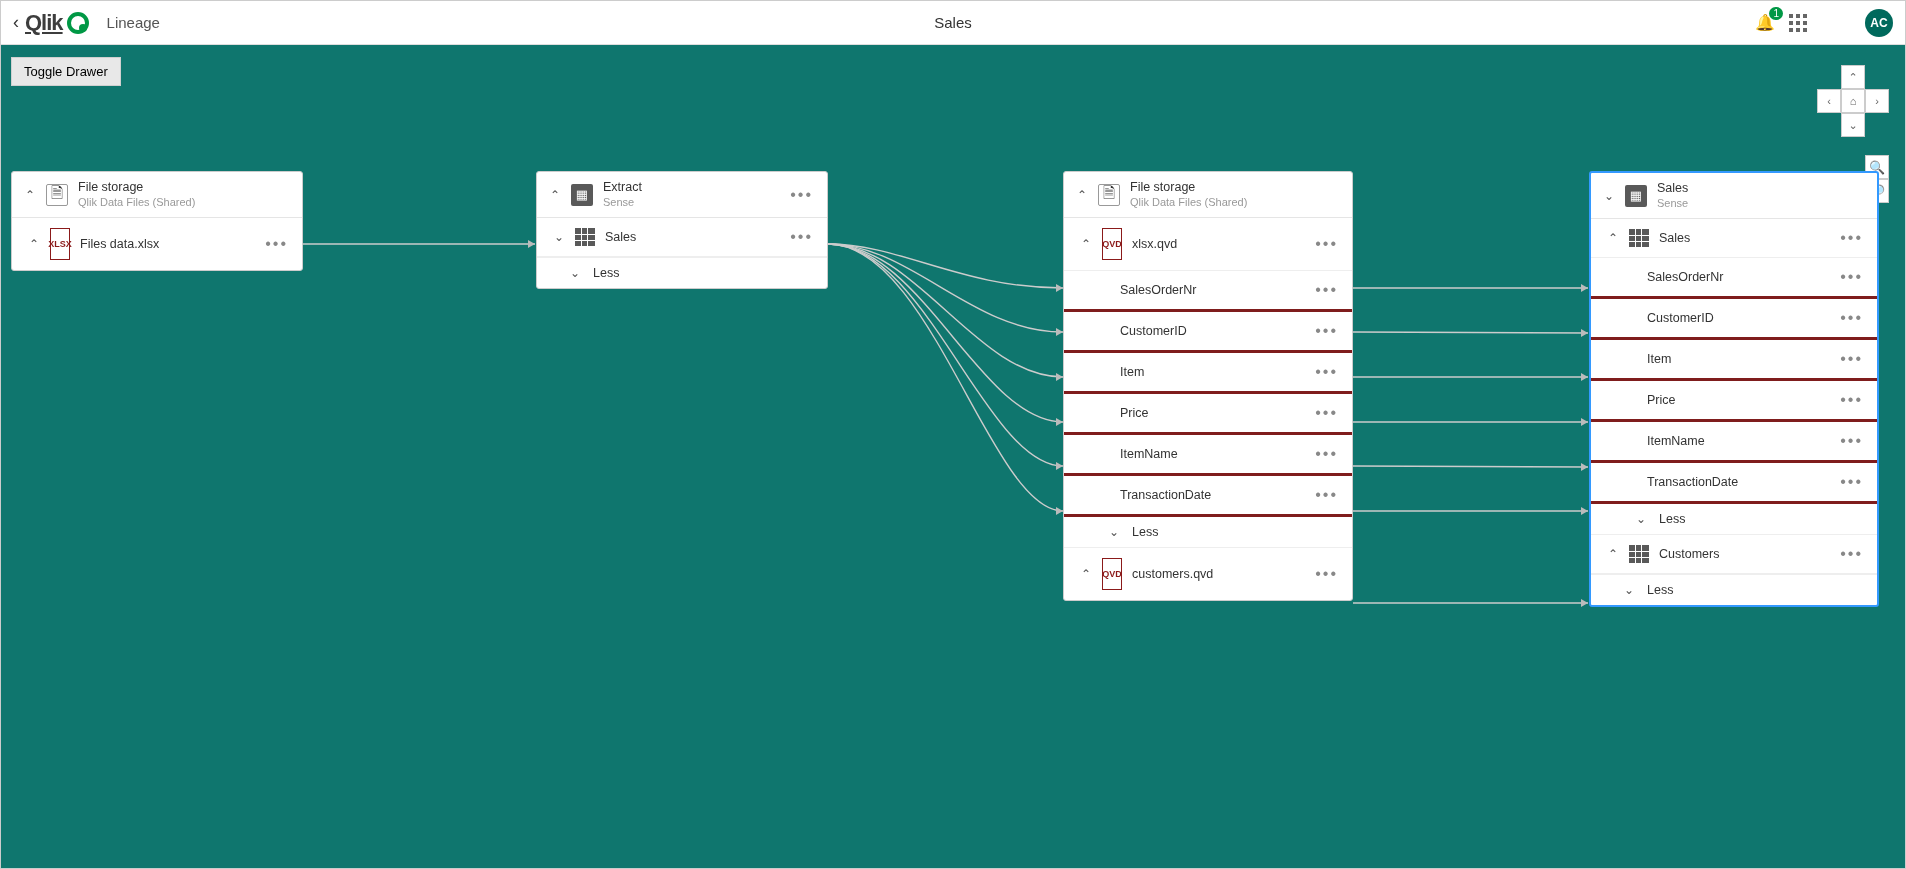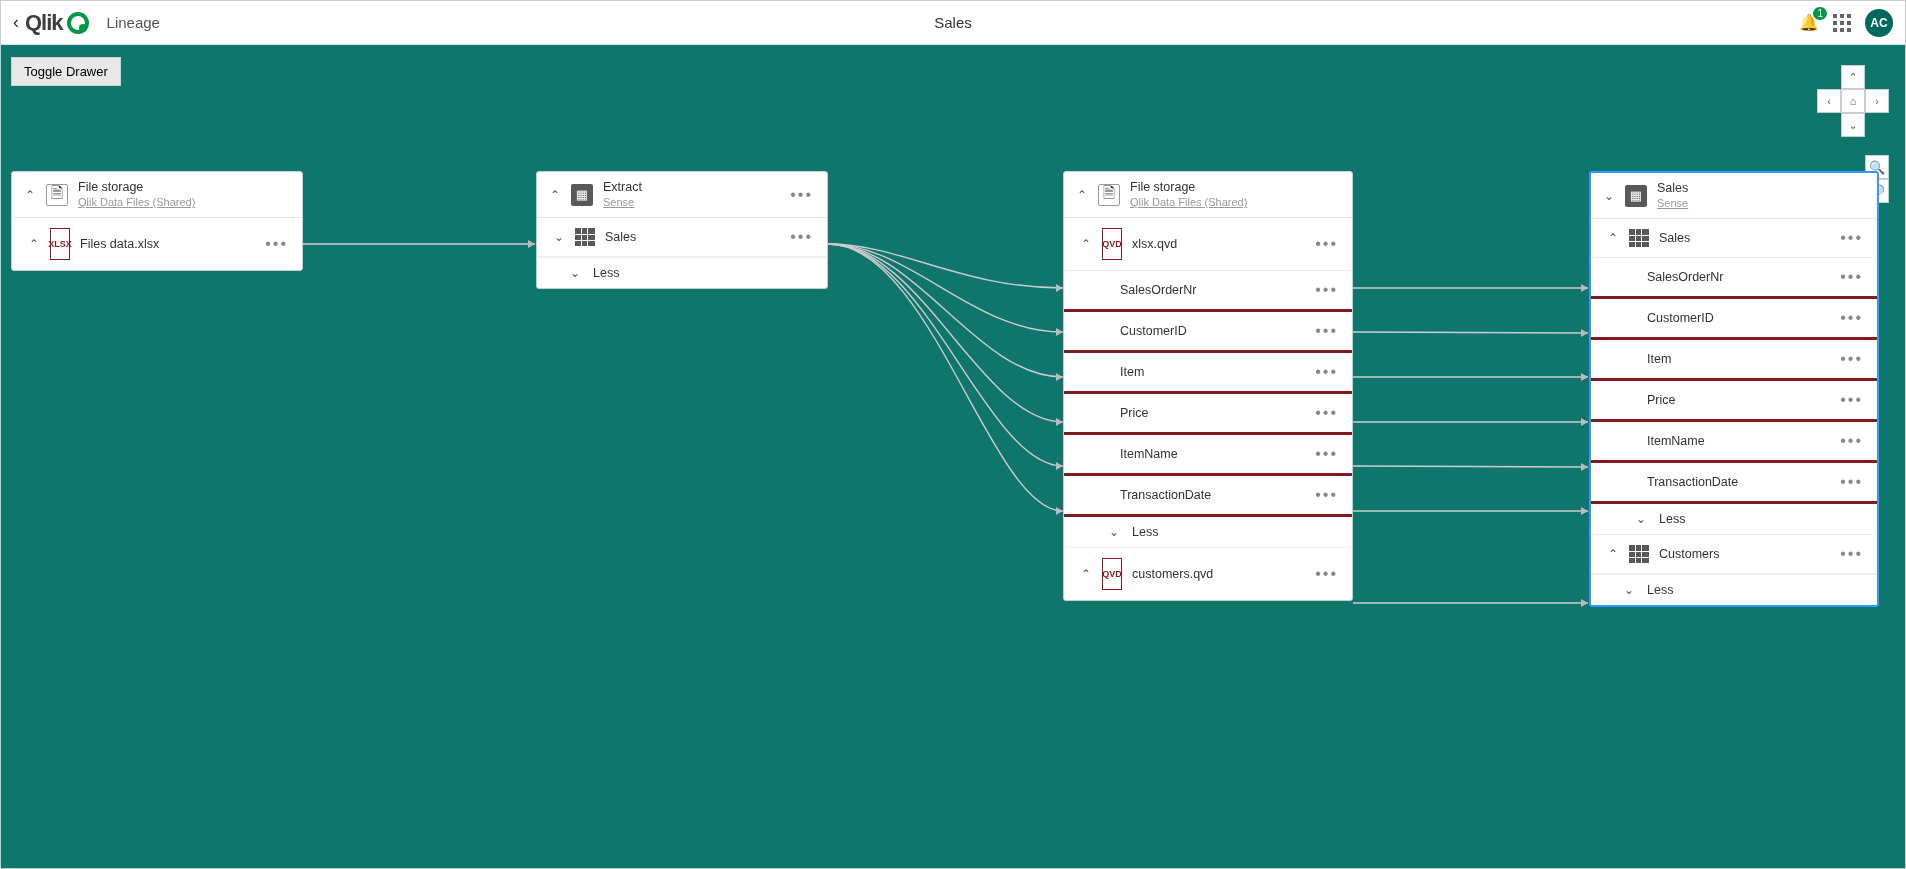--- a/index.html
+++ b/index.html
@@ -2,51 +2,51 @@
 <html><head>
 <meta charset="utf-8">
 <style>
   * { box-sizing: border-box; }
   html, body { margin:0; padding:0; font-family: "Segoe UI", Arial, sans-serif; font-size:13px; color:#333; background:#fff; }
   .frame { border:1px solid #ccc; width:1906px; height:869px; position:relative; background:#fff; overflow:hidden; }
 
   
   .topbar { height:44px; border-bottom:1px solid #ddd; display:flex; align-items:center; padding:0 12px; position:relative; }
   .back { font-size:18px; margin-right:6px; color:#333; cursor:pointer;}
-  .qlik-logo { display:flex; align-items:center; font-weight:700; font-size:22px; letter-spacing:-1px; color:#3d3d3d;}
+  .qlik-logo { display:flex; align-items:center; font-weight:700; font-size:22px; letter-spacing:-1px; color:#3d3d3d;text-decoration:underline;}
   .qlik-q { width:22px; height:22px; border:4px solid #009845; border-radius:50%; margin-left:4px; position:relative; }
   .qlik-q::after { content:""; position:absolute; width:8px; height:8px; background:#009845; border-radius:50%; bottom:-2px; right:-2px;}
   .page-name { margin-left:18px; font-size:15px; color:#555;}
   .center-title { position:absolute; left:50%; transform:translateX(-50%); font-size:15px; color:#333;}
   .topbar-right { margin-left:auto; display:flex; align-items:center; gap:14px;}
   .bell { position:relative; font-size:16px; color:#666; cursor:pointer;}
   .bell .badge { position:absolute; top:-6px; right:-8px; background:#009845; color:#fff; font-size:10px; border-radius:8px; padding:0 4px; line-height:13px;}
   .grid-icon { width:18px; height:18px; display:grid; grid-template-columns:repeat(3,4px); grid-template-rows:repeat(3,4px); gap:3px; cursor:pointer;}
   .grid-icon span{ background:#666;}
-  .avatar { width:28px; height:28px; border-radius:50%; background:#00695c; color:#fff; display:flex; align-items:center; justify-content:center; font-size:12px; font-weight:600; cursor:pointer;}
+  .avatar { width:28px; height:28px; border-radius:50%; background:#00695c; color:#fff; display:flex; align-items:center; justify-content:center; font-size:12px; font-weight:600; cursor:pointer;margin-left:44px;}
 
   
   .canvas { position:absolute; top:44px; left:0; right:0; bottom:0; background:#0f766e; }
   .toggle-drawer { position:absolute; top:12px; left:10px; background:#e8e8e8; border:1px solid #d0d0d0; padding:6px 12px; font-size:13px; cursor:pointer;}
   .nav-cluster { position:absolute; top:20px; right:16px; }
   .nav-cluster .nbtn { width:24px; height:24px; border:1px solid #ccc; background:#fff; display:flex; align-items:center; justify-content:center; font-size:11px; color:#666; cursor:pointer; position:absolute;}
   .zoom-cluster { position:absolute; top:110px; right:16px;}
   .zoom-cluster .zbtn { width:24px; height:24px; border:1px solid #ccc; background:#fff; display:flex; align-items:center; justify-content:center; font-size:13px; color:#666; cursor:pointer;}
 
   
   .node { position:absolute; background:#fff; border:1px solid #ccc; border-radius:3px; }
   .node.selected { border:2px solid #3399ff; }
   .node-header { display:flex; align-items:center; padding:8px 10px; border-bottom:1px solid #e5e5e5;}
   .chev { width:16px; text-align:center; font-size:12px; color:#555; margin-right:8px; cursor:pointer;}
   .hicon { width:22px; height:22px; border:1px solid #999; border-radius:2px; margin-right:10px; display:flex; align-items:center; justify-content:center; font-size:11px; background:#fff;}
   .hicon.doc::before{ content:"🗎"; font-size:15px;}
   .hicon.app { background:#595959; color:#fff; border:none;}
   .hicon.app::before{ content:"▦"; font-size:13px;}
   .htext .t1 { font-size:12.5px; color:#333; line-height:15px;}
-  .htext .t2 { font-size:11px; color:#999; line-height:14px;text-decoration:underline;}
+  .htext .t2 { font-size:11px; color:#999; line-height:14px;}
   .dots { margin-left:auto; font-size:16px; color:#888; letter-spacing:2px; cursor:pointer; padding:0 4px;}
 
   .row { display:flex; align-items:center; padding:10px 10px; border-bottom:1px solid #eee;}
   .row:last-child { border-bottom:none;}
   .row .chev { margin-left:4px;}
   .ficon { width:20px; height:32px; margin-right:10px; display:flex; align-items:center; justify-content:center; font-size:9px; font-weight:700; }
   .ficon.xlsx { border:1px solid #8b1a1a; color:#8b1a1a; }
   .ficon.qvd  { border:1px solid #8b1a1a; color:#8b1a1a; }
   .ficon.table{ width:20px; height:18px; background:#595959; position:relative;}
   .ficon.table::before, .ficon.table::after{ content:""; position:absolute; background:#fff;}

